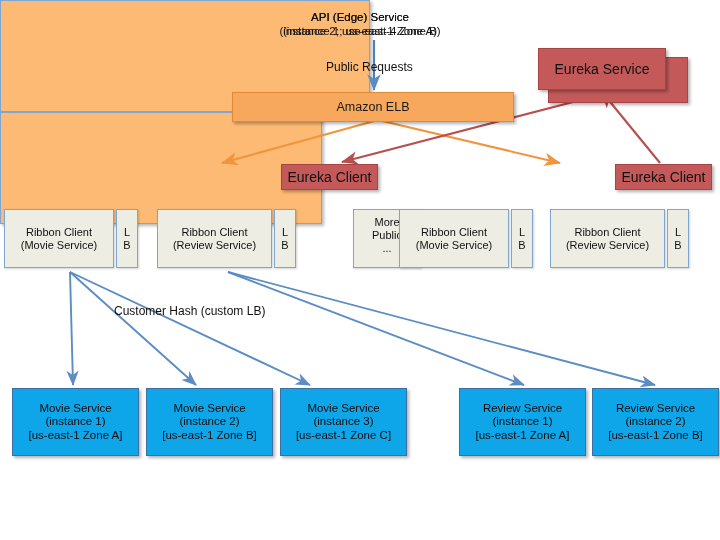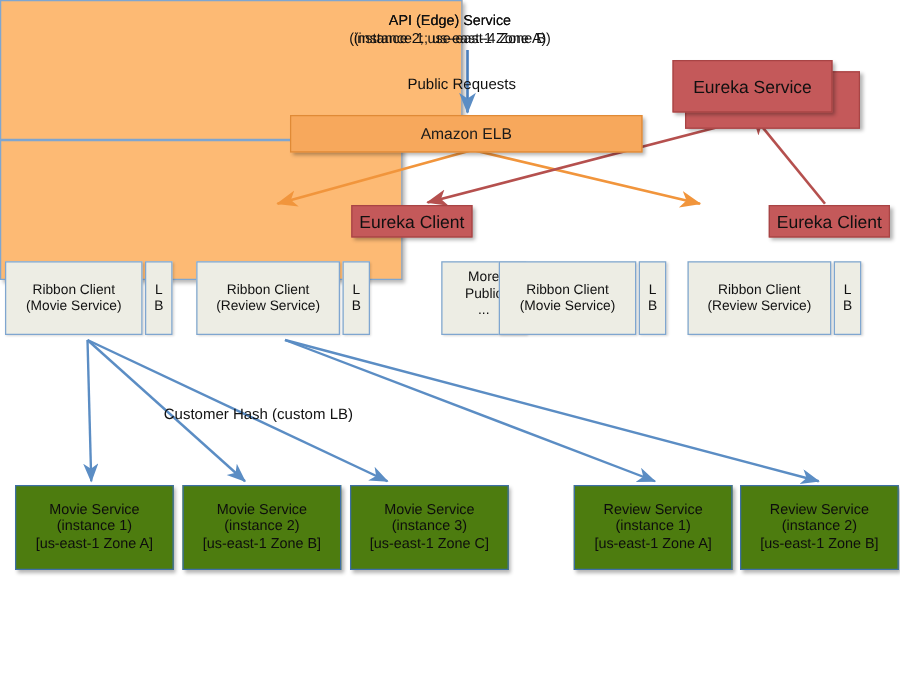--- a/index.html
+++ b/index.html
@@ -109,21 +109,21 @@
     color: #111;
     z-index: 5;
     overflow: hidden;
     align-items: flex-start;
     padding-top: 6px;
     box-shadow: 1px 1px 2px rgba(0,0,0,0.18);
   }
 
   
   .svcbox {
-    background: #4d7c0f;
+    background: #0ea5e9;
     border: 1px solid #3D6FA5;
     font-size: 11.5px;
     color: #0d0d0d;
     box-shadow: 2px 2px 3px rgba(0,0,0,0.30);
   }
 
   
   .label {
     position: absolute;
     font-size: 12px;
@@ -163,21 +163,21 @@
     <line x1="70" y1="272" x2="73" y2="385" stroke="#5B8DC4" stroke-width="1.9" marker-end="url(#ah-blue)"></line>
     <line x1="70" y1="272" x2="196" y2="385" stroke="#5B8DC4" stroke-width="1.9" marker-end="url(#ah-blue)"></line>
     <line x1="70" y1="272" x2="310" y2="385" stroke="#5B8DC4" stroke-width="1.9" marker-end="url(#ah-blue)"></line>
 
     <line x1="228" y1="272" x2="524" y2="385" stroke="#5B8DC4" stroke-width="1.9" marker-end="url(#ah-blue)"></line>
     <line x1="228" y1="272" x2="655" y2="385" stroke="#5B8DC4" stroke-width="1.9" marker-end="url(#ah-blue)"></line>
   </svg>
 
   <div class="label" style="left:326px; top:60px;">Public Requests</div>
 
-  <div class="label" style="left:114px; top:324px;margin-left:17px;">Customer Hash (custom LB)</div>
+  <div class="label" style="left:114px; top:304px;">Customer Hash (custom LB)</div>
 
 
   <div class="node eureka-back" style="left:548px; top:57px; width:140px; height:46px;"></div>
   <div class="node eureka eureka-front" style="left:538px; top:48px; width:128px; height:42px;">
     <div class="lines">
       <div>Eureka Service</div>
     </div>
   </div>
 
   <div class="node elb" style="left:232px; top:92px; width:282px; height:30px;">

